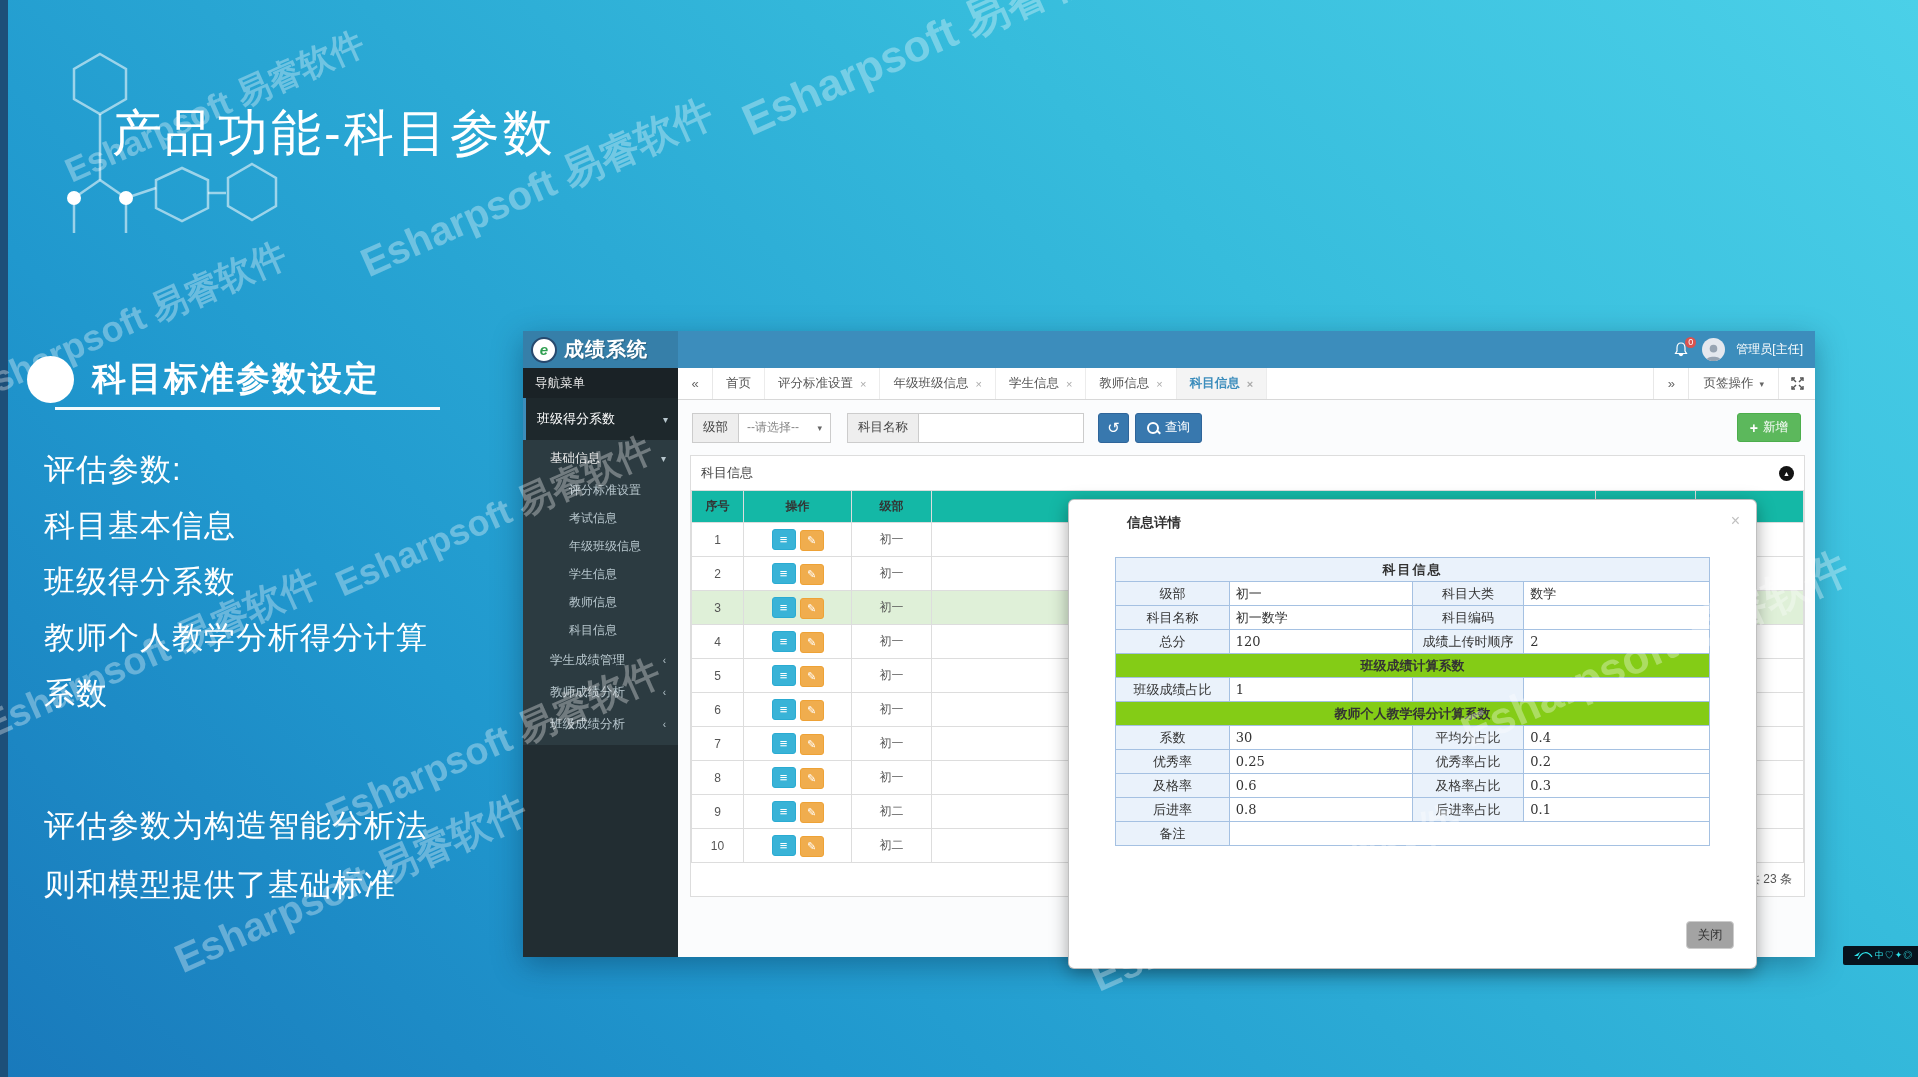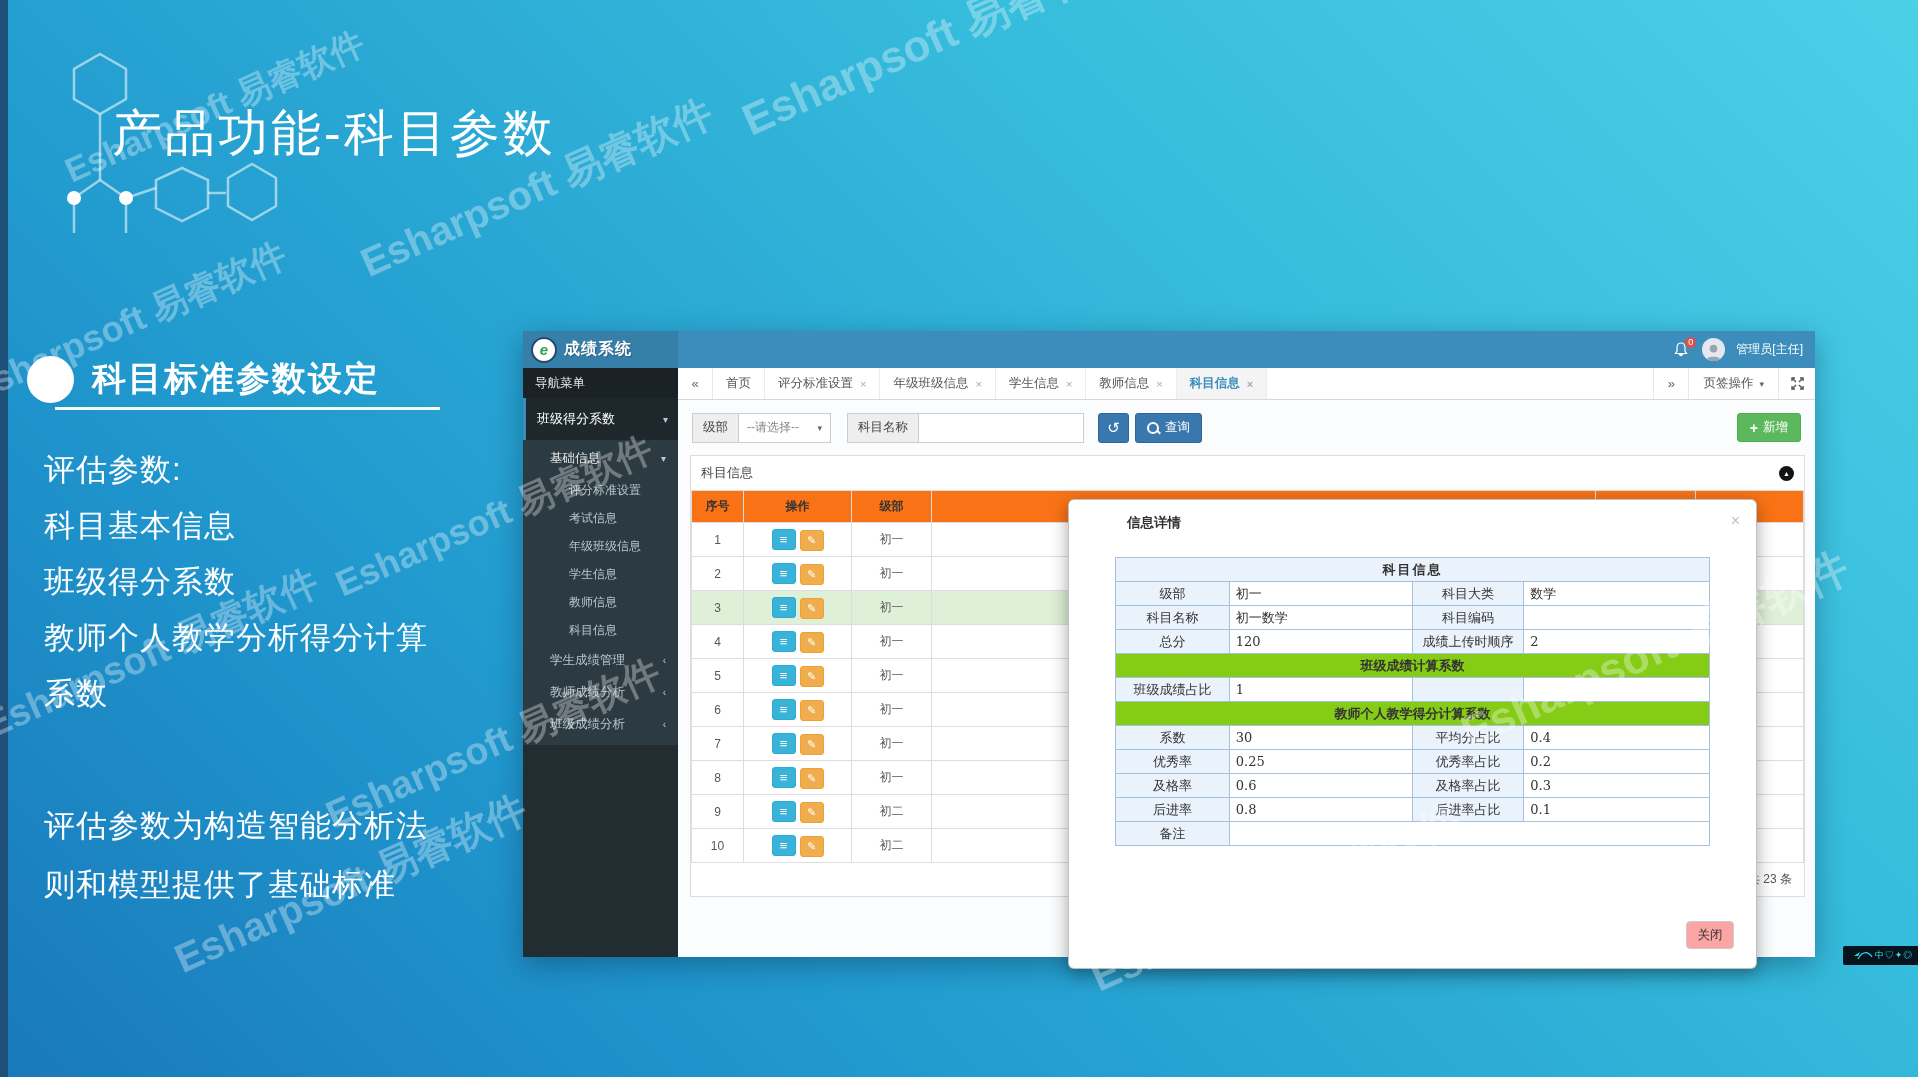--- a/index.html
+++ b/index.html
@@ -32,21 +32,21 @@
   .wm10{left:166px;top:936px;font-size:40px}
 
   
   .app{position:absolute;left:523px;top:331px;width:1292px;height:626px;background:#fff;
     box-shadow:0 8px 28px rgba(0,25,55,.35);font-size:12px;color:#333;z-index:10;}
 
   .app-header{position:absolute;left:0;top:0;right:0;height:37px;display:flex;}
   .brand{width:155px;background:#367fa9;display:flex;align-items:center;gap:7px;padding-left:8px;box-sizing:border-box;}
   .logo-circle{width:26px;height:26px;border-radius:50%;background:#fff;border:2px solid #27496e;
     display:flex;align-items:center;justify-content:center;font-size:15px;font-weight:bold;font-style:italic;color:#2e9e4f;box-sizing:border-box;}
-  .brand-name{color:#fff;font-size:16px;font-weight:bold;letter-spacing:1px;text-shadow:1px 1px 1px rgba(0,0,0,.25);}
+  .brand-name{color:#fff;font-size:20px;font-weight:bold;letter-spacing:1px;text-shadow:1px 1px 1px rgba(0,0,0,.25);}
   .navbar{flex:1;background:#3c8dbc;display:flex;align-items:center;justify-content:flex-end;gap:11px;padding-right:12px;}
   .bell-wrap{position:relative;width:18px;height:18px;}
   .bell-badge{position:absolute;top:-4px;right:-5px;background:#d9534f;color:#fff;font-size:9px;
     line-height:11px;padding:0 3px;border-radius:6px;}
   .avatar{width:23px;height:23px;border-radius:50%;background:#e4e8ee;display:flex;align-items:flex-end;justify-content:center;overflow:hidden;}
   .user-name{color:#fff;font-size:12px;}
 
   .sidebar{position:absolute;left:0;top:37px;width:155px;bottom:0;background:#222d32;}
   .nav-hd{height:30px;line-height:30px;background:#1a2226;color:#e9e9e9;font-size:12.5px;padding-left:12px;}
   .root-item{height:42px;display:flex;align-items:center;padding:0 10px 0 11px;color:#fff;background:#1e282c;
@@ -84,21 +84,21 @@
   .lens::after{content:"";position:absolute;left:7px;top:7px;width:5px;height:2px;background:#fff;transform:rotate(45deg);}
   .btn-add{margin-left:auto;height:29px;padding:0 12px;background:#5cb85c;border:1px solid #4cae4c;border-radius:3px;
     color:#fff;font-size:12.5px;display:flex;align-items:center;gap:5px;cursor:pointer;box-sizing:border-box;}
   .plus{font-weight:bold;font-size:14px;}
 
   .panel{position:absolute;left:12px;right:10px;top:87px;background:#fff;border:1px solid #ddd;box-sizing:border-box;}
   .panel-hd{height:34px;display:flex;align-items:center;padding:0 10px;font-size:13px;color:#444;}
   .collapse-ic{margin-left:auto;width:15px;height:15px;border-radius:50%;background:#141414;color:#fff;
     display:flex;align-items:center;justify-content:center;font-size:7px;cursor:pointer;}
   table.grid{width:100%;border-collapse:collapse;table-layout:fixed;}
-  table.grid th{border:1px solid #ddd;height:29px;font-size:12px;color:#333;font-weight:bold;background:#f97316;}
+  table.grid th{border:1px solid #ddd;height:29px;font-size:12px;color:#333;font-weight:bold;background:#14b8a6;}
   table.grid td{border:1px solid #ddd;height:31px;text-align:center;font-size:12px;color:#555;}
   tr.hl td{background:#dff0d8;}
   .ob{display:inline-flex;width:24px;height:21px;border-radius:3px;align-items:center;justify-content:center;
     color:#fff;margin:0 2px;cursor:pointer;box-sizing:border-box;}
   .ob.list{background:#39b3d7;border:1px solid #2aabd2;font-size:13px;}
   .ob.edit{background:#f0ad4e;border:1px solid #eea236;font-size:11px;}
   .pager{height:33px;display:flex;align-items:center;justify-content:flex-end;padding-right:12px;font-size:12px;color:#555;}
 
   .vendor{position:absolute;left:1165px;top:578px;width:80px;height:19px;background:#07131d;border-radius:2px;
     display:flex;align-items:center;justify-content:center;gap:2px;color:#2fe3ea;}
@@ -111,21 +111,21 @@
   .m-title{font-size:13.5px;font-weight:bold;color:#333;margin-left:42px;}
   .m-x{margin-left:auto;color:#c0c0c0;font-size:16px;line-height:14px;cursor:pointer;}
   table.mtable{margin:25px auto 0 auto;width:595px;border-collapse:collapse;font-family:"DejaVu Serif",serif;
     border:1px solid #88abd3;}
   table.mtable td{border:1px solid #a5c1e2;font-size:13px;color:#333;height:24px;box-sizing:border-box;}
   td.mt-title{height:34px;background:#eaf2fb;text-align:center;font-size:18px;font-weight:bold;letter-spacing:2px;}
   td.mlabel{background:#eaf2fb;text-align:center;}
   td.mvalue{text-align:left;padding-left:6px;}
   td.msection{background:#84cc16;text-align:center;font-weight:bold;}
   td.mremark{height:66px;}
-  .m-close{position:absolute;right:22px;bottom:19px;width:48px;height:28px;background:#fca5a5;border:1px solid #ccc;
+  .m-close{position:absolute;right:22px;bottom:19px;width:48px;height:28px;background:#a3a3a3;border:1px solid #ccc;
     border-radius:4px;font-size:12.5px;color:#333;display:flex;align-items:center;justify-content:center;cursor:pointer;box-sizing:border-box;font-family:Liberation Serif, serif;}
 </style>
 </head>
 <body>
 
 <div class="stage">
   <div class="edge-strip"></div>
 
   <svg class="molecule" width="250" height="205" viewBox="0 0 250 205">
     <g fill="none" stroke="rgba(255,255,255,.55)" stroke-width="2.5">

